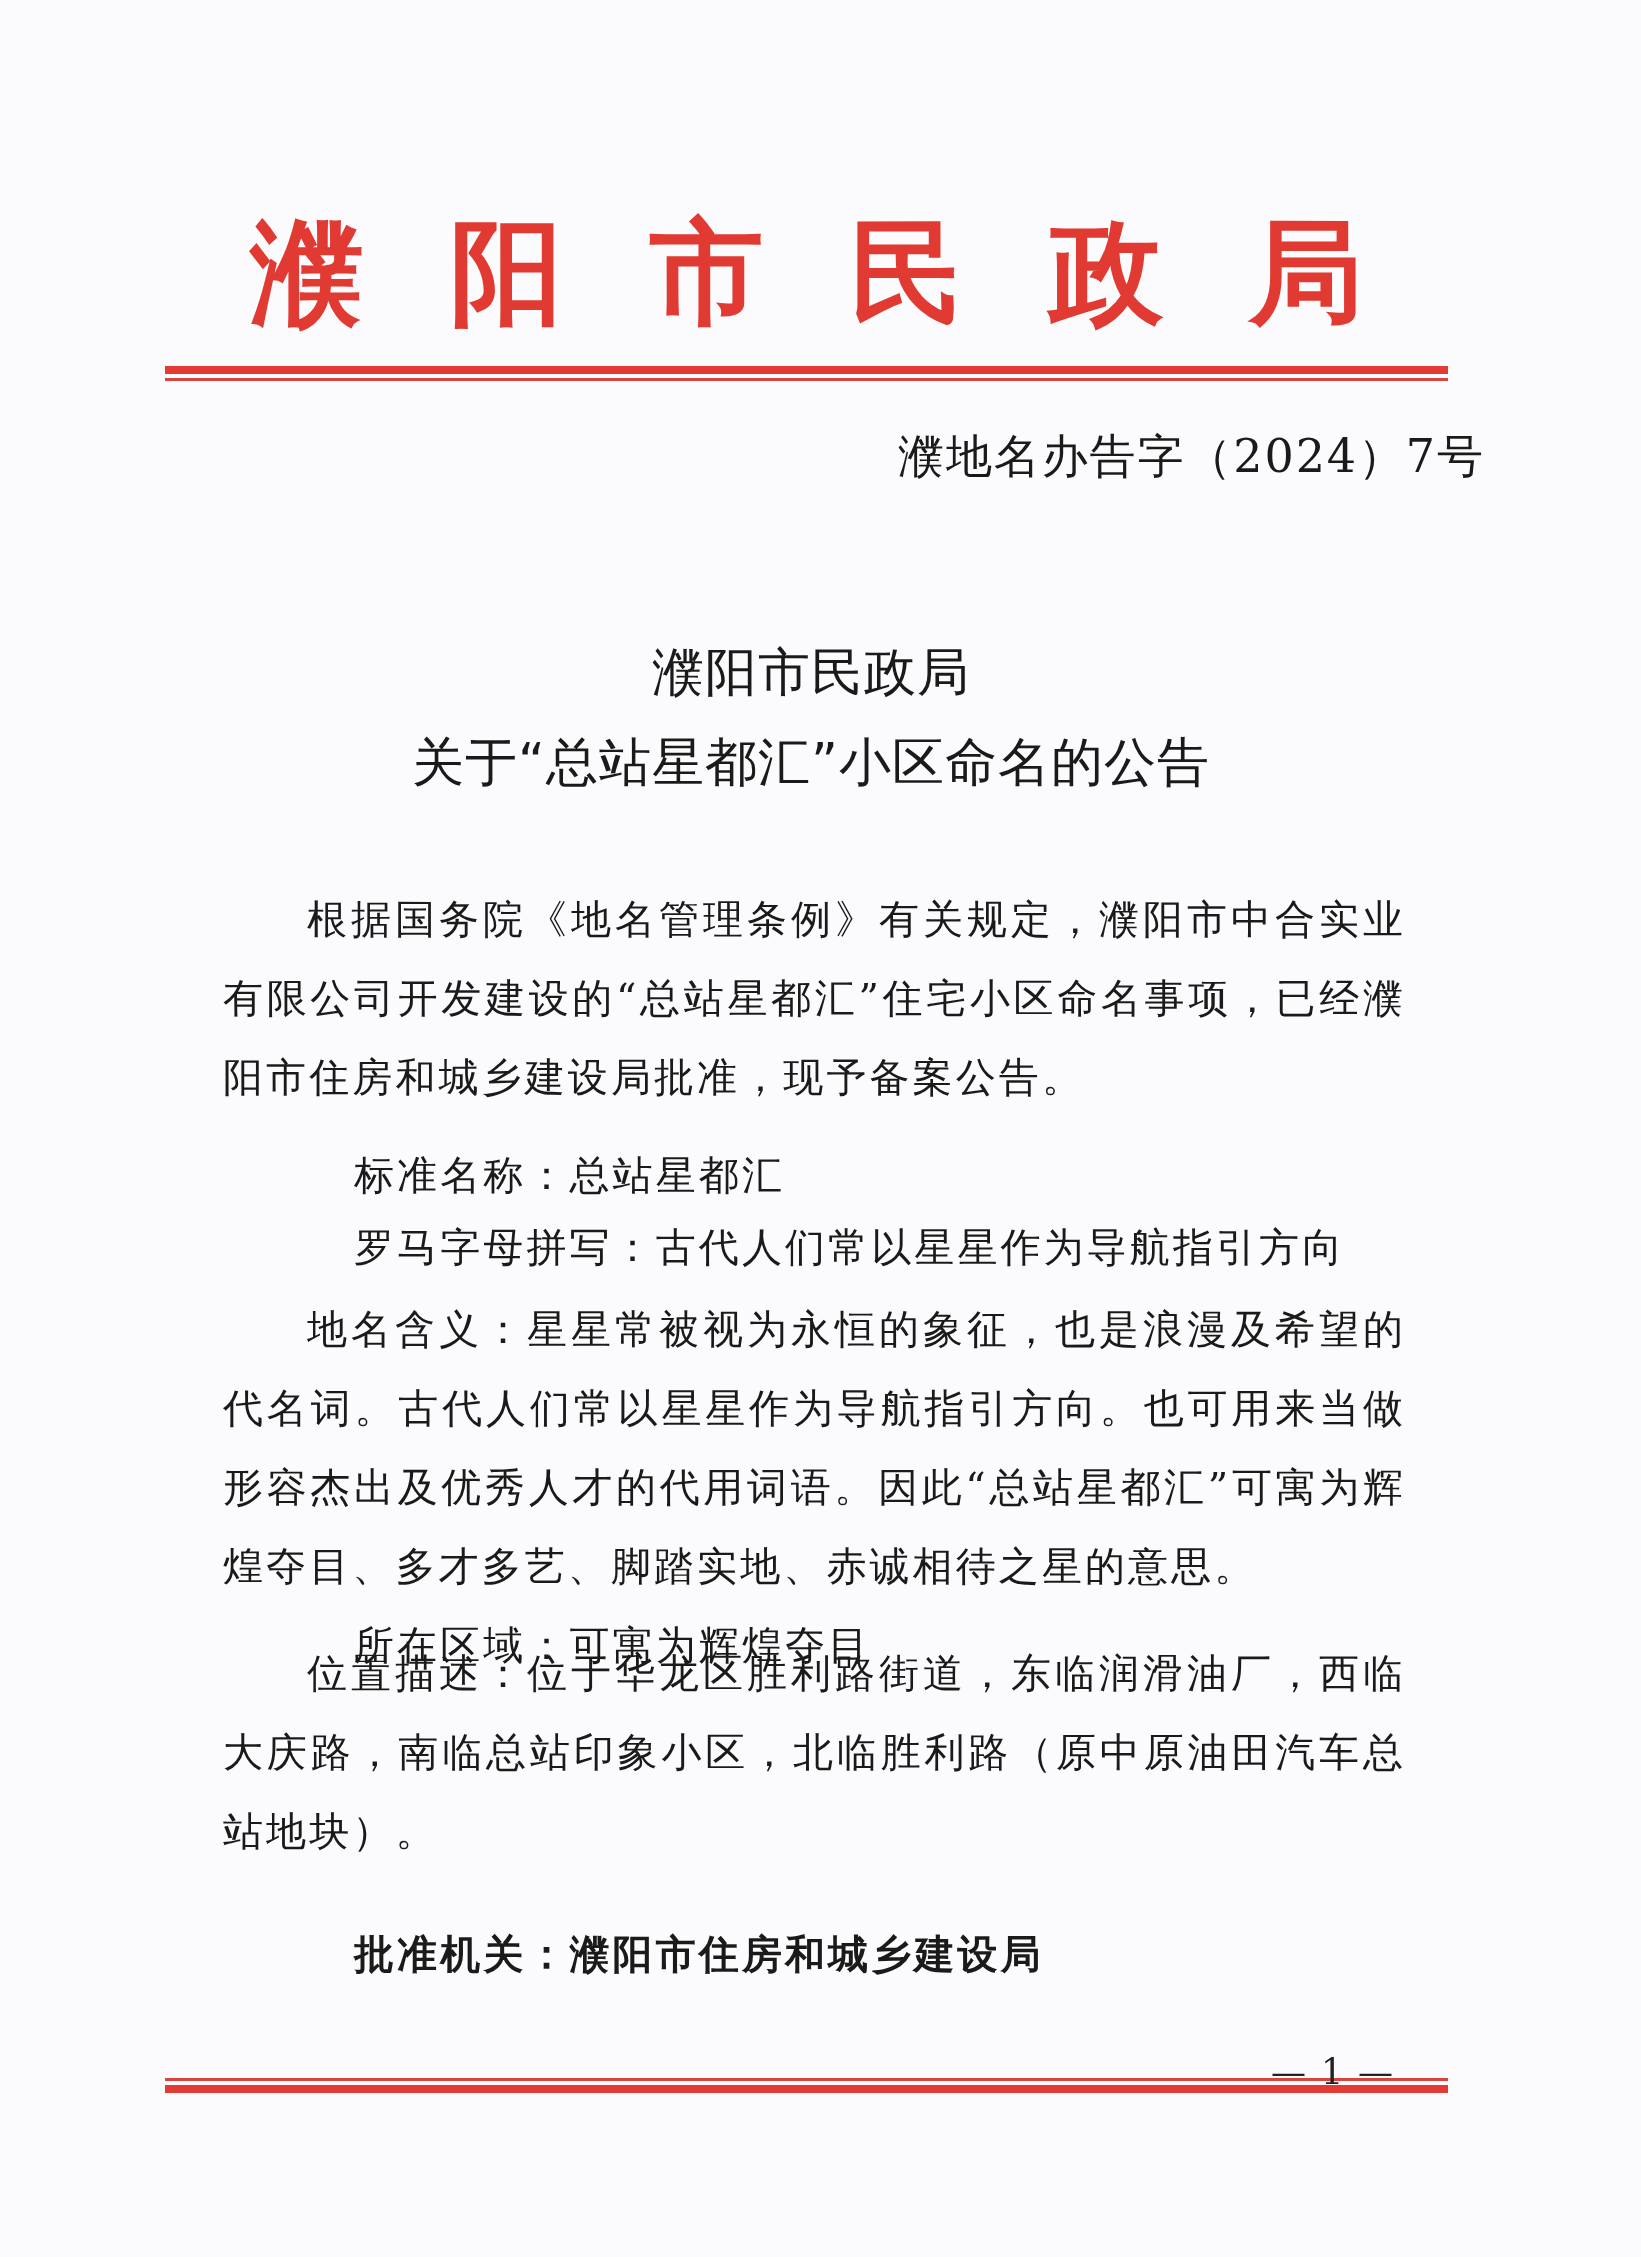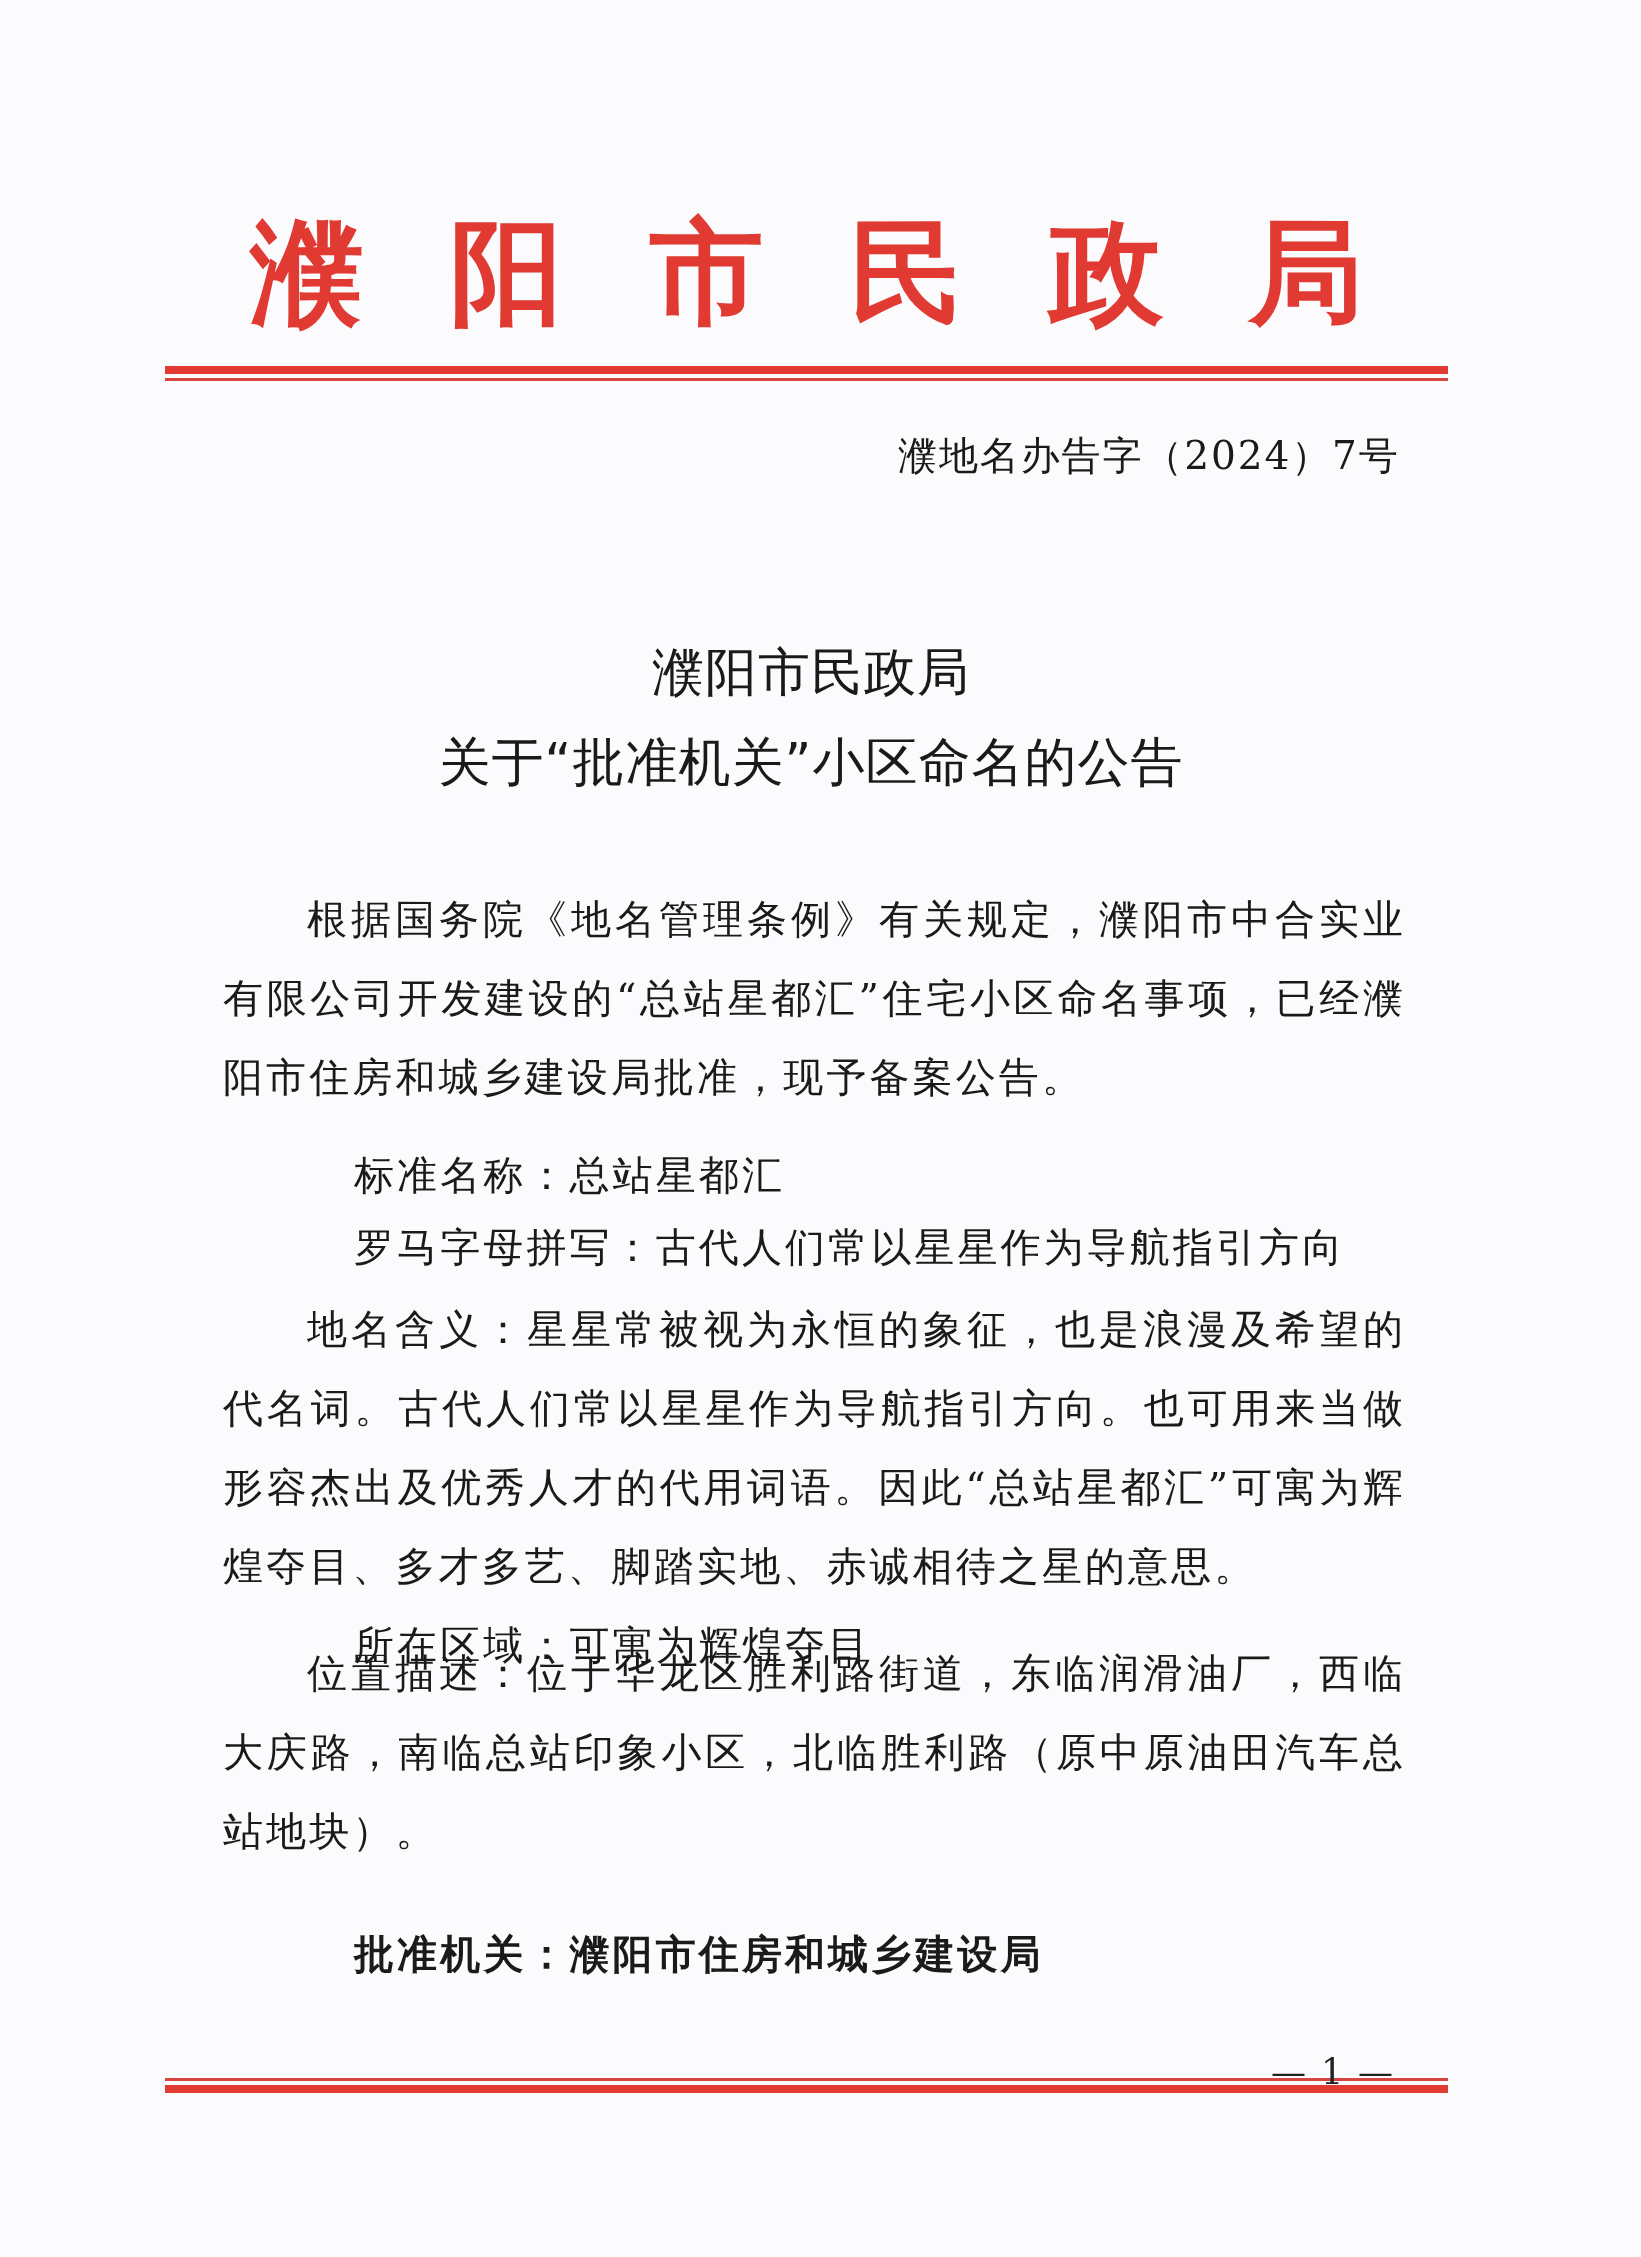--- a/index.html
+++ b/index.html
@@ -2,21 +2,21 @@
 <html><head>
 <meta charset="utf-8">
 <style>
   html, body { margin:0; padding:0; }
   body { width:1641px; height:2257px; background:#fbfbfd; position:relative; overflow:hidden; font-family:"DejaVu Serif", serif; color:#1a1a1a; }
   .abs { position:absolute; }
   .masthead { left:165px; width:1283px; top:214px; height:116px; display:flex; justify-content:space-between; align-items:center; padding:0 85px 0 85px; box-sizing:border-box; color:#e03a32; font-family:"DejaVu Serif", serif; font-weight:bold; font-size:114px; line-height:116px; }
   .masthead span { display:block; }
   .rule-thick { background:#e23b34; }
   .rule-thin { background:#d8453e; }
-  .docnum { left:898px; top:431px; font-size:39px; line-height:50px; letter-spacing:1.9px;text-align:right; }
+  .docnum { left:898px; top:431px; font-size:46px; line-height:50px; letter-spacing:1.9px;text-align:right; }
   .title { left:0; width:1622px; text-align:center; font-family:"DejaVu Sans", sans-serif; font-size:52px; line-height:62px; letter-spacing:1px; }
   .para { left:223px; width:1183px; font-size:40px; line-height:79px; letter-spacing:3.1px; text-align:justify; }
   .para .indent { display:inline-block; width:83px; }
   .line { left:306px; font-size:40px; line-height:58px; letter-spacing:3.1px; white-space:nowrap;margin-left:48px; }
   .pagenum { left:1271px; top:2051px; font-size:35px; line-height:42px; letter-spacing:1.9px; color:#222; }
 </style>
 </head>
 <body>
 
 <div class="abs masthead">
@@ -26,21 +26,21 @@
   <span>民</span>
   <span>政</span>
   <span>局</span>
 </div>
 <div class="abs rule-thick" style="left:165px;top:366px;width:1283px;height:7.7px;"></div>
 <div class="abs rule-thin" style="left:165px;top:378px;width:1283px;height:2.9px;"></div>
 
 <div class="abs docnum">濮地名办告字（2024）7号</div>
 
 <div class="abs title" style="top:641px;">濮阳市民政局</div>
-<div class="abs title" style="top:731px;">关于“批准机关”小区命名的公告</div>
+<div class="abs title" style="top:731px;">关于“总站星都汇”小区命名的公告</div>
 
 <div class="abs para" style="top:880px;"><span class="indent"></span><span>根据国务院《地名管理条例》有关规定，濮阳市中合实业有限公司开发建设的“总站星都汇”住宅小区命名事项，已经濮阳市住房和城乡建设局批准，现予备案公告。</span></div>
 
 <div class="abs line" style="top:1146px;">标准名称：总站星都汇</div>
 <div class="abs line" style="top:1218px;">罗马字母拼写：古代人们常以星星作为导航指引方向</div>
 
 <div class="abs para" style="top:1290px;"><span class="indent"></span><span>地名含义：星星常被视为永恒的象征，也是浪漫及希望的代名词。古代人们常以星星作为导航指引方向。也可用来当做形容杰出及优秀人才的代用词语。因此“总站星都汇”可寓为辉煌夺目、多才多艺、脚踏实地、赤诚相待之星的意思。</span></div>
 
 <div class="abs line" style="top:1616px;">所在区域：可寓为辉煌夺目</div>
 

